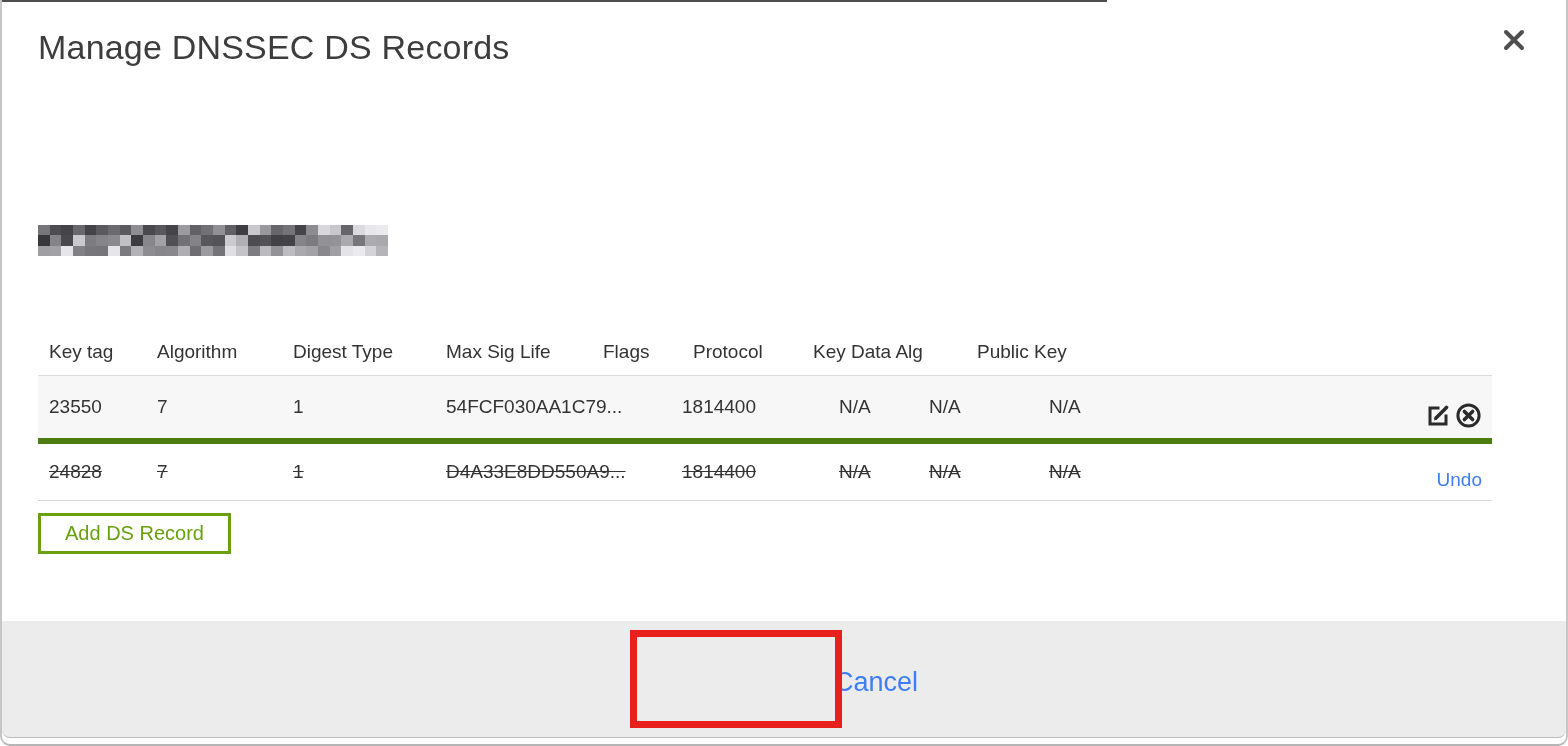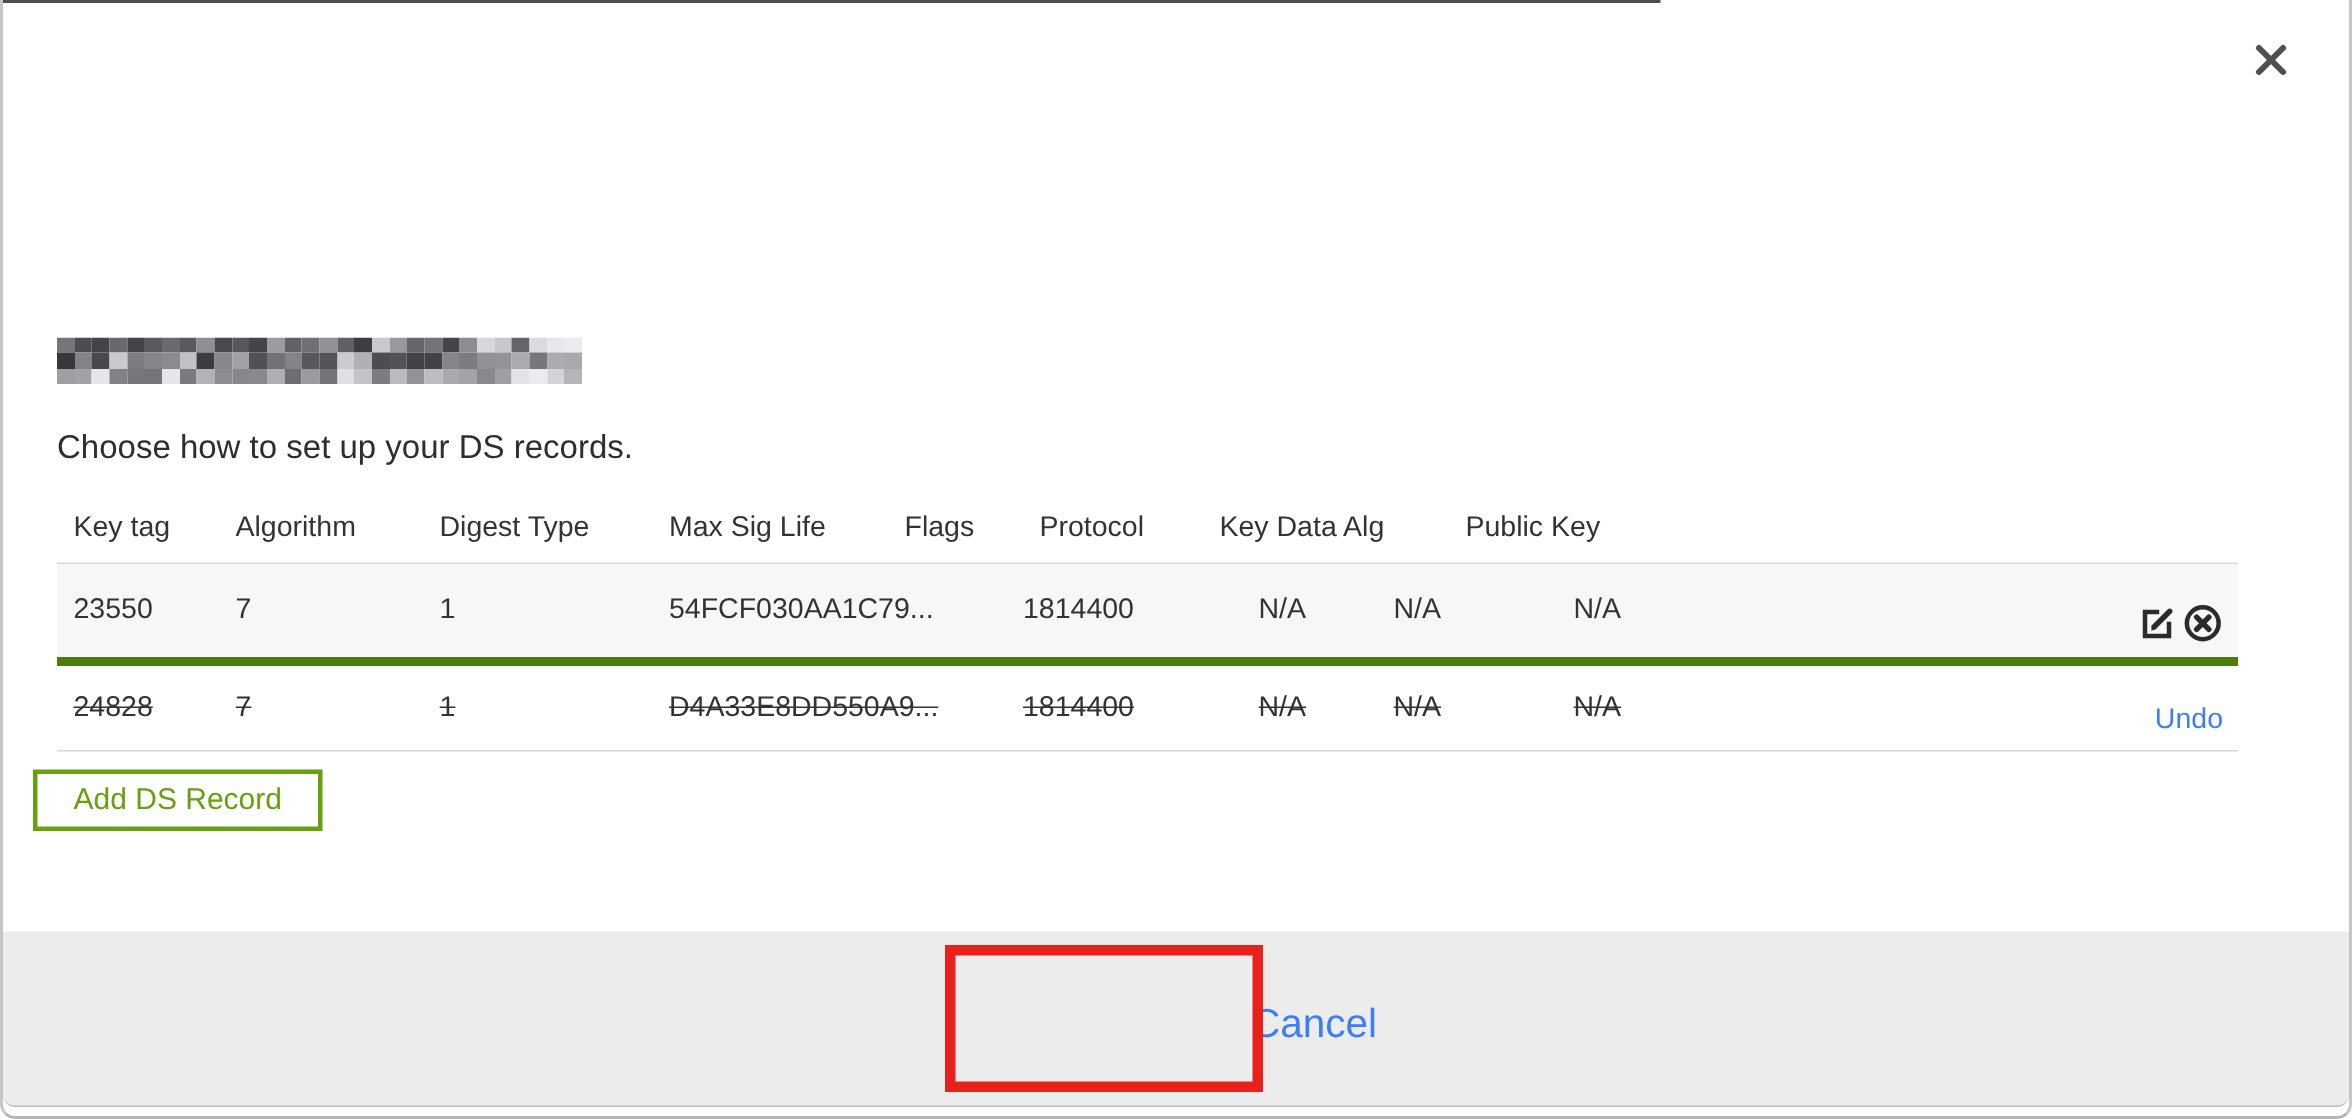--- a/index.html
+++ b/index.html
@@ -68,21 +68,21 @@
   .c-protocol   { width: 120px; }
   .c-keydataalg { width: 164px; }
   .c-publickey  { width: 130px; }
   .c-actions    { flex: 1 1 auto; display: flex; justify-content: flex-end; align-items: center; padding-right: 10px; gap: 2px; margin-top: 16px; }
   .struck .cell { text-decoration: line-through; }
   .struck .c-actions { text-decoration: none; }
   .icon-btn { width: 28px; height: 28px; display: flex; align-items: center; justify-content: center; cursor: pointer; }
   .link { color: #3d7ef4; cursor: pointer; text-decoration: none; }
   .undo-link { font-size: 19px; }
   .add-btn {
-    position: absolute; left: 20px; top: 513px;
+    position: absolute; left: 36px; top: 513px;
     height: 41px; padding: 12px 24px;
     background: #ffffff;
     border: 3px solid #69a010;
     color: #69a010;
     font-size: 20px;
     font-family: "Liberation Sans", "DejaVu Sans", sans-serif;
     cursor: pointer;
     display: flex; align-items: center;
   }
   .footer {
@@ -117,20 +117,21 @@
   }
   svg { display: block; }
 </style>
 </head>
 <body>
 
 <div class="modal">
 
   <div class="top-edge-line"></div>
 
+  <h1 class="title">Manage DNSSEC DS Records</h1>
 
   <div class="close-btn">
     <span>
       <svg width="26" height="26" viewBox="0 0 26 26">
         <line x1="5" y1="5" x2="21" y2="21" stroke="#4f4f4f" stroke-width="4" stroke-linecap="round"></line>
         <line x1="21" y1="5" x2="5" y2="21" stroke="#4f4f4f" stroke-width="4" stroke-linecap="round"></line>
       </svg>
     </span>
   </div>
 
@@ -220,21 +221,20 @@
       <span style="background: rgb(170, 170, 174);"></span>
       <span style="background: rgb(163, 163, 167);"></span>
       <span style="background: rgb(137, 137, 141);"></span>
       <span style="background: rgb(160, 160, 164);"></span>
       <span style="background: rgb(228, 228, 232);"></span>
       <span style="background: rgb(235, 235, 239);"></span>
       <span style="background: rgb(212, 212, 216);"></span>
       <span style="background: rgb(181, 181, 185);"></span>
     </div>
 
-  <div class="subtitle">Choose how to set up your DS records.</div>
 
   <div class="ds-table">
     <div class="t-row t-head">
       <div class="cell c-keytag">Key tag</div>
       <div class="cell c-algorithm">Algorithm</div>
       <div class="cell c-digesttype">Digest Type</div>
       <div class="cell c-maxsig">Max Sig Life</div>
       <div class="cell c-flags">Flags</div>
       <div class="cell c-protocol">Protocol</div>
       <div class="cell c-keydataalg">Key Data Alg</div>

